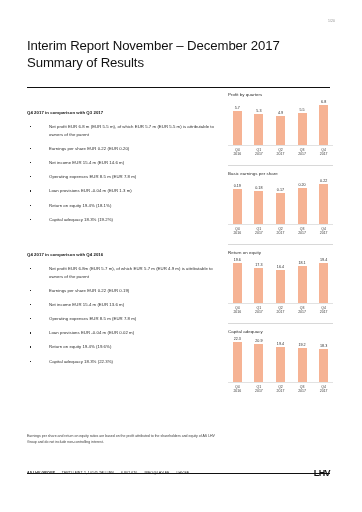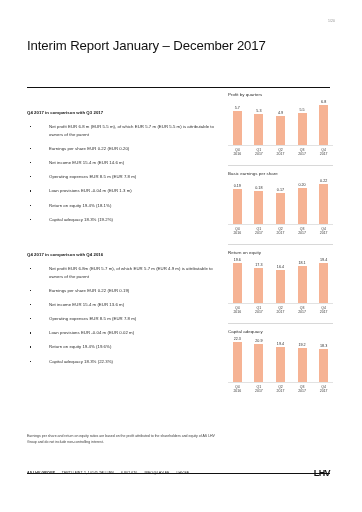--- a/index.html
+++ b/index.html
@@ -202,21 +202,22 @@
   }
 </style>
 </head>
 <body>
 
 <div class="slide">
 
   <div class="page-number">1/20</div>
 
   <div class="title-block">
-    <div class="title-line">Interim Report January – December 2017</div>
+    <div class="title-line">Interim Report November – December 2017</div>
+    <div class="title-line">Summary of Results</div>
   </div>
 
   <div class="header-rule"></div>
 
   <div class="left-col">
     <div class="sec-heading">Q4 2017 in comparison with Q3 2017</div>
     <ul class="bullet-list" id="list-1">
         <li class="bullet-item"><span class="dot"></span><span>Net profit EUR 6.8 m (EUR 5.5 m), of which EUR 5.7 m (EUR 5.5 m) is attributable to owners of the parent</span></li>
         <li class="bullet-item"><span class="dot"></span><span>Earnings per share EUR 0.22 (EUR 0.20)</span></li>
         <li class="bullet-item"><span class="dot"></span><span>Net income EUR 15.4 m (EUR 14.6 m)</span></li>

